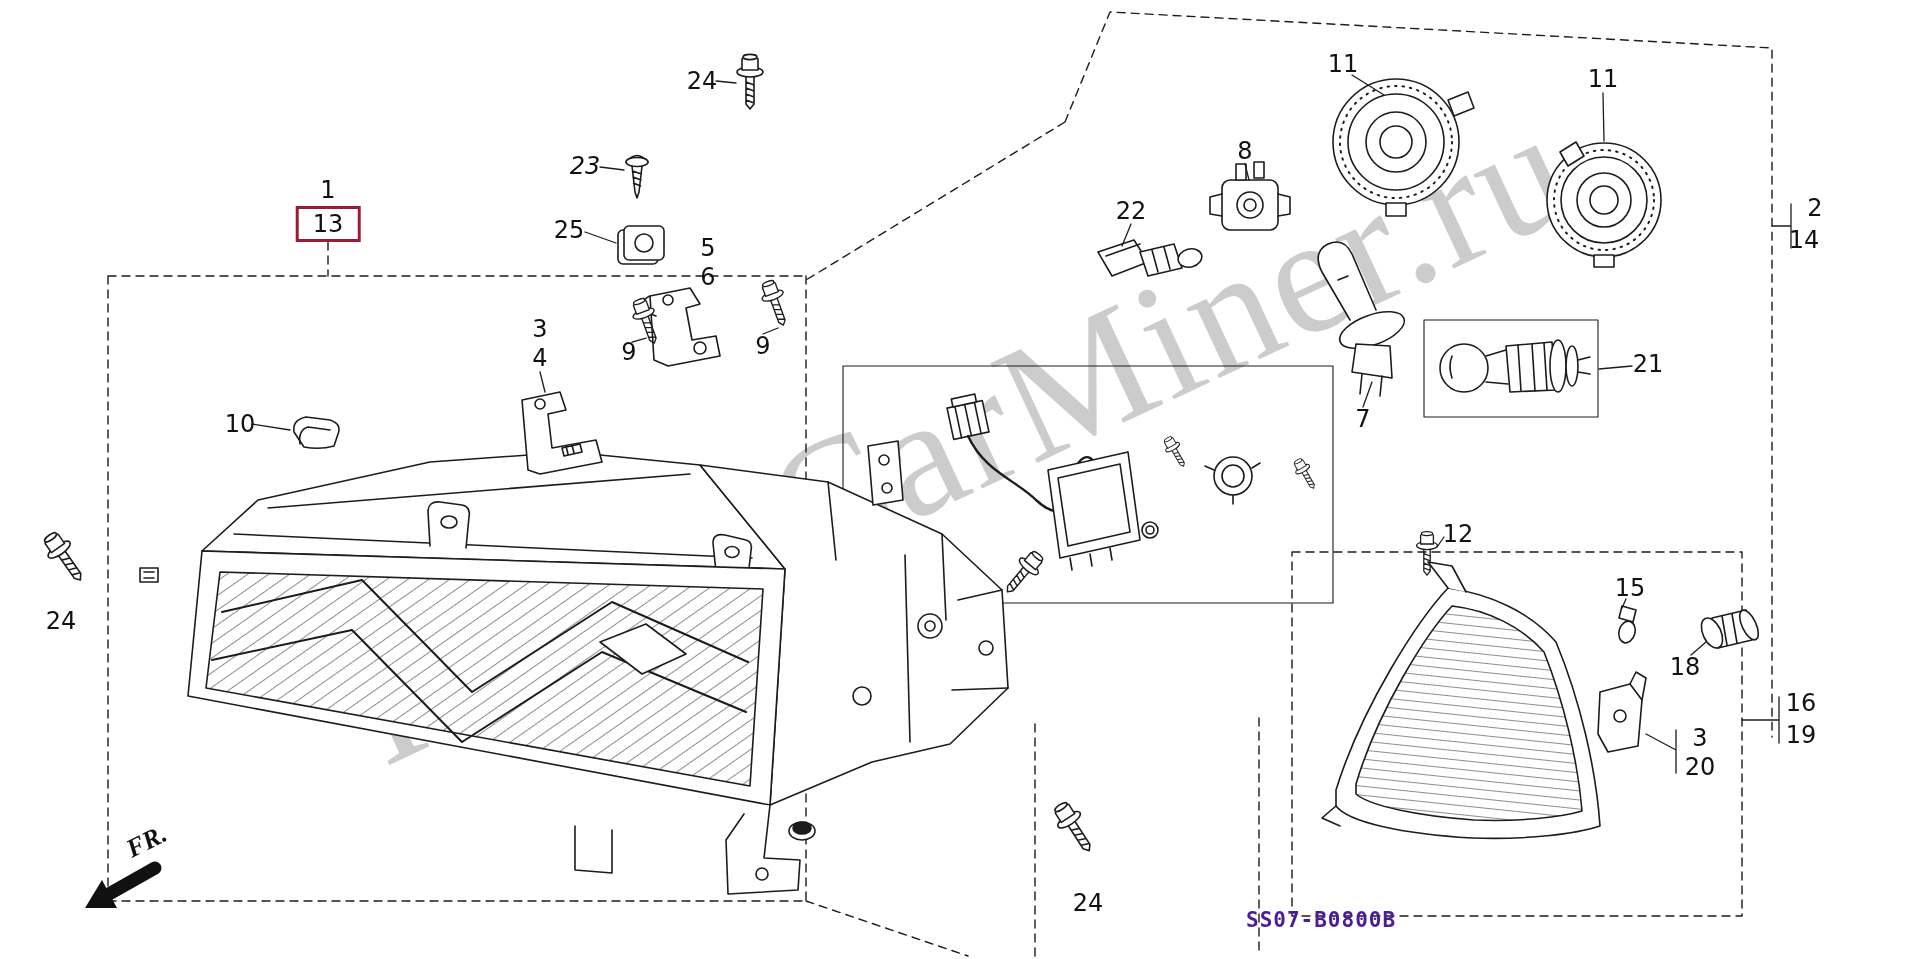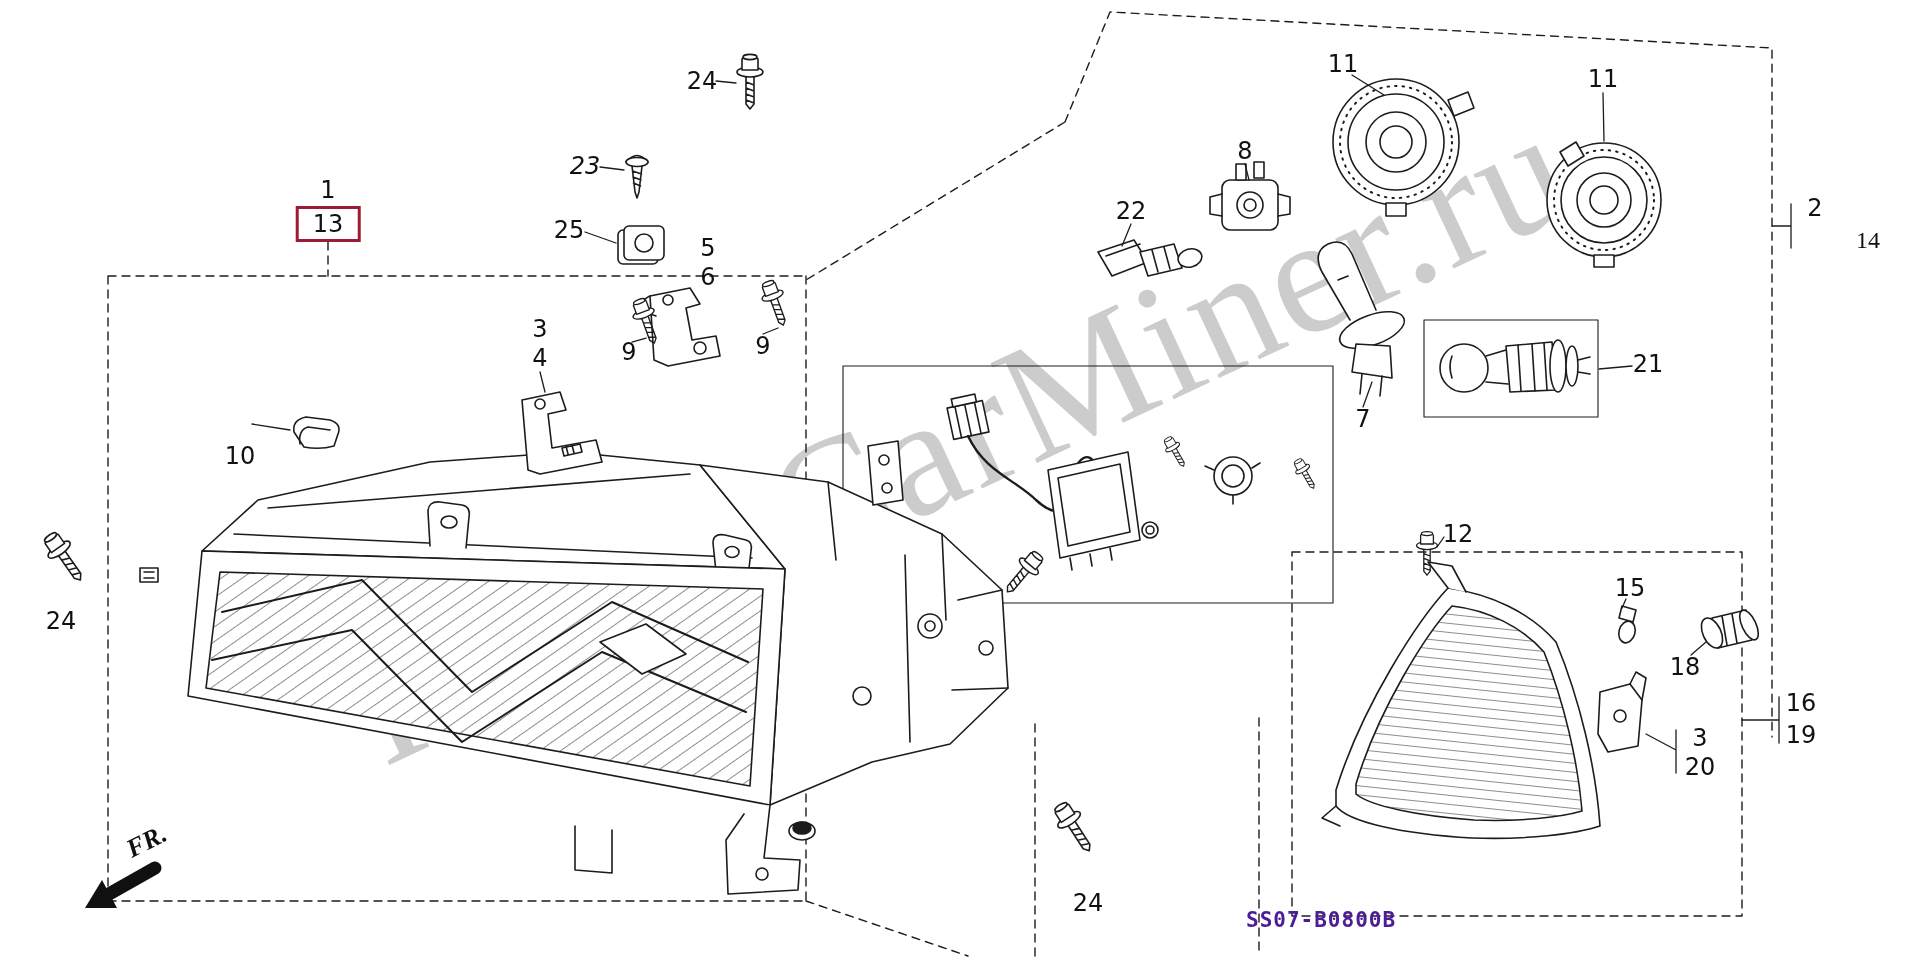--- a/index.html
+++ b/index.html
@@ -317,24 +317,24 @@
     <div class="part-label" style="left: 708px; top: 277px;">6</div>
     <div class="part-label" style="left: 540px; top: 329px;">3</div>
     <div class="part-label" style="left: 540px; top: 358px;">4</div>
     <div class="part-label" style="left: 629px; top: 352px;">9</div>
     <div class="part-label" style="left: 763px; top: 346px;">9</div>
     <div class="part-label" style="left: 1343px; top: 64px;">11</div>
     <div class="part-label" style="left: 1603px; top: 79px;">11</div>
     <div class="part-label" style="left: 1245px; top: 151px;">8</div>
     <div class="part-label" style="left: 1131px; top: 211px;">22</div>
     <div class="part-label" style="left: 1815px; top: 208px;">2</div>
-    <div class="part-label" style="left: 1868px; top: 240px; font-family: Liberation Serif, serif;">14</div>
+    <div class="part-label" style="left: 1804px; top: 240px;">14</div>
     <div class="part-label" style="left: 1648px; top: 364px;">21</div>
     <div class="part-label" style="left: 1363px; top: 419px;">7</div>
-    <div class="part-label" style="left: 240px; top: 424px; margin-top: 32px;">10</div>
+    <div class="part-label" style="left: 240px; top: 424px;">10</div>
     <div class="part-label" style="left: 1458px; top: 534px;">12</div>
     <div class="part-label" style="left: 1630px; top: 588px;">15</div>
     <div class="part-label" style="left: 1685px; top: 667px;">18</div>
     <div class="part-label" style="left: 1801px; top: 703px;">16</div>
     <div class="part-label" style="left: 1801px; top: 735px;">19</div>
     <div class="part-label" style="left: 1700px; top: 738px;">3</div>
     <div class="part-label" style="left: 1700px; top: 767px; text-align: right;">20</div>
     <div class="part-label" style="left: 61px; top: 621px;">24</div>
     <div class="part-label" style="left: 1088px; top: 903px;">24</div>
   </div>

